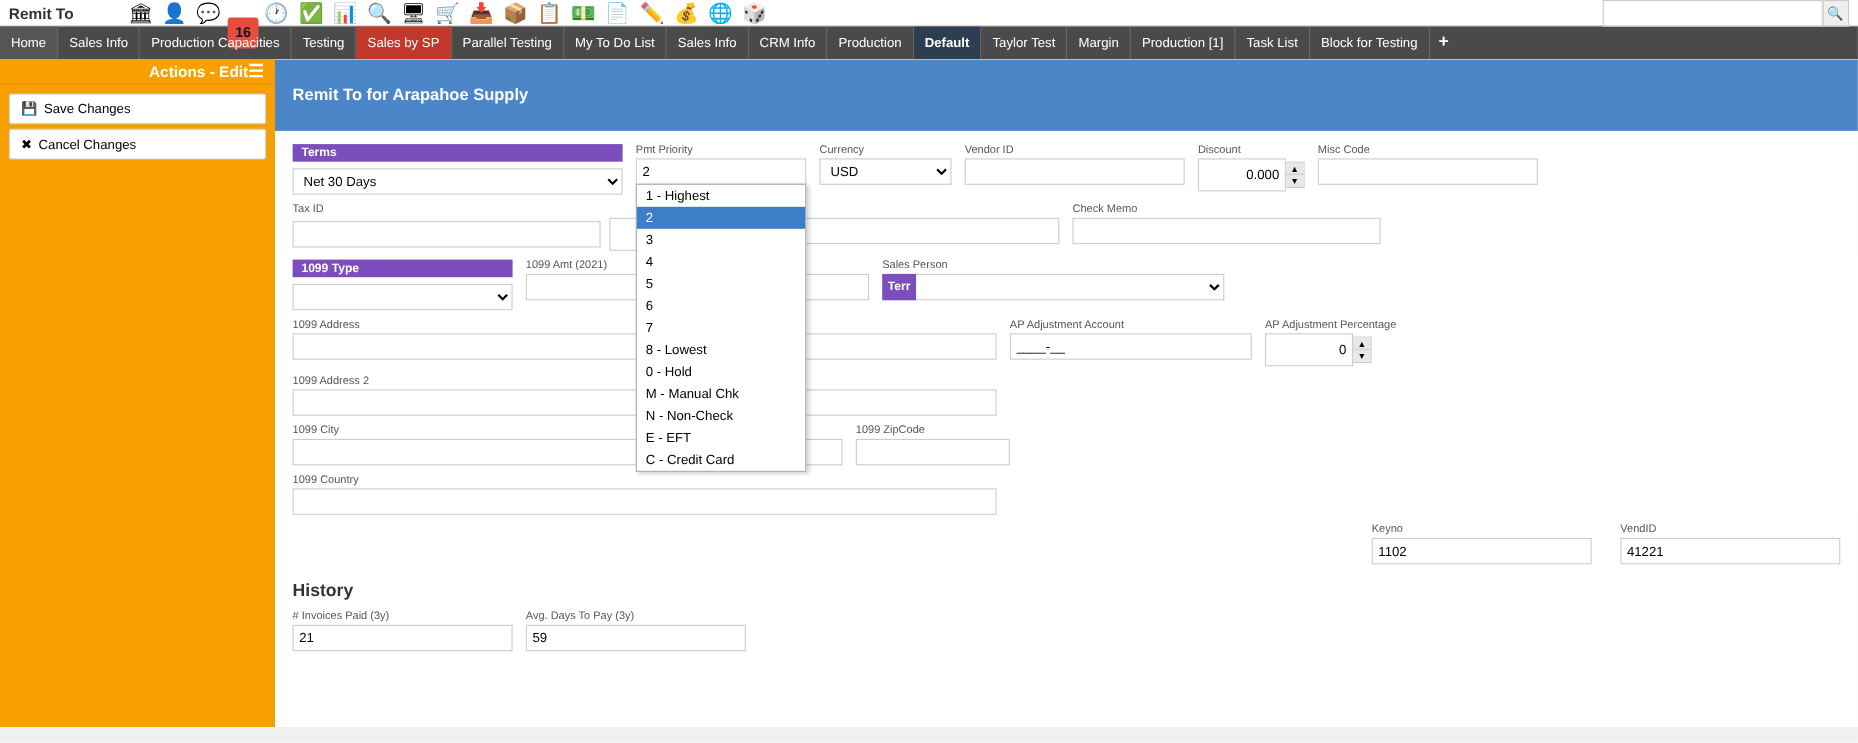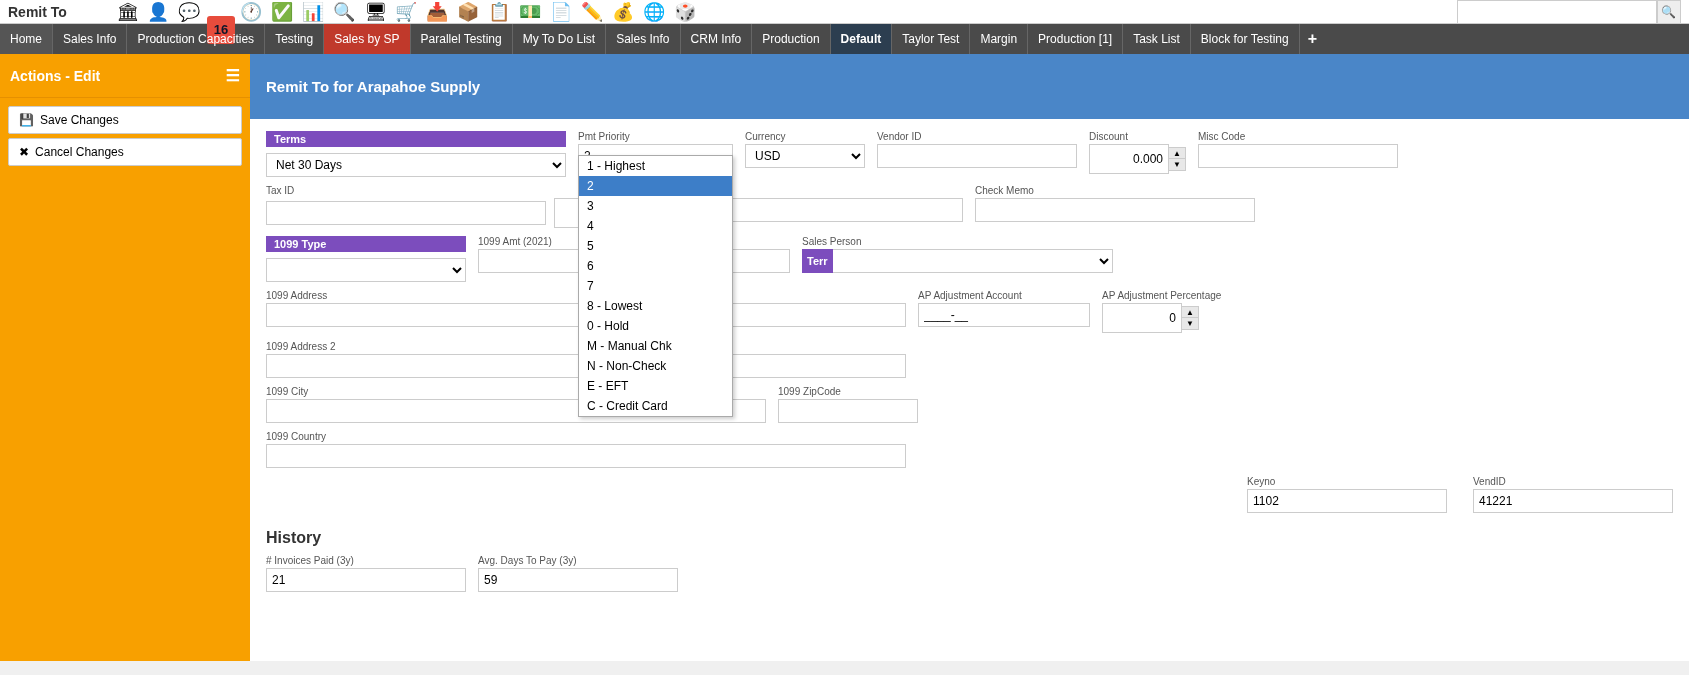--- a/index.html
+++ b/index.html
@@ -53,22 +53,22 @@
     #main-layout {
       display: flex; height: calc(675px - 38px - 30px);
     }
 
     
     #sidebar {
       width: 250px; background: #f8a000; flex-shrink: 0;
       display: flex; flex-direction: column;
     }
     #sidebar-header {
-      background: #f8a000; padding: 12px 10px;
-      display: flex; align-items: center; justify-content: space-between;
+      background: #f8a000; padding: 1px 10px;
+      display: flex; align-items: center; justify-content: flex-end;
       font-weight: bold; font-size: 14px; color: #fff; border-bottom: 1px solid #e69000;
     }
     #sidebar-menu-icon {
       font-size: 16px; cursor: pointer; color: #fff;
     }
     #sidebar-actions {
       padding: 8px;
     }
     .sidebar-btn {
       display: flex; align-items: center; gap: 6px;
@@ -110,21 +110,21 @@
       border: 1px solid #ccc; padding: 3px 5px; font-size: 12px; height: 24px;
       background: #fff;
     }
     .form-input-sm { width: 100px; }
 
     
     .pmt-priority-wrapper {
       position: relative;
     }
     .dropdown-list {
-      position: absolute; top: 24px; left: 0;
+      position: absolute; top: 36px; left: 0;
       background: #fff; border: 1px solid #aaa;
       width: 155px; z-index: 100; box-shadow: 2px 2px 4px rgba(0,0,0,0.2);
     }
     .dropdown-item {
       padding: 3px 8px; cursor: pointer; font-size: 12px;
     }
     .dropdown-item.selected { background: #3d7ec8; color: #fff; }
 
     
     .spinner-wrapper {
@@ -358,21 +358,21 @@
         </div>
       </div>
 
       <div class="form-row">
         <div class="form-field">
           <div class="form-label">1099 Address</div>
           <input type="text" class="form-input" style="width: 640px;">
         </div>
         <div class="form-field">
           <div class="form-label">AP Adjustment Account</div>
-          <input type="text" class="form-input" value="____-__" style="width: 172px;">
+          <input type="text" class="form-input" value="____-__" style="width: 220px;">
         </div>
         <div class="form-field">
           <div class="form-label">AP Adjustment Percentage</div>
           <div class="spinner-wrapper">
             <input type="text" class="spinner-input" value="0" style="">
             <div class="spinner-btns">
               <button class="spinner-btn">▲</button>
               <button class="spinner-btn">▼</button>
             </div>
           </div>

